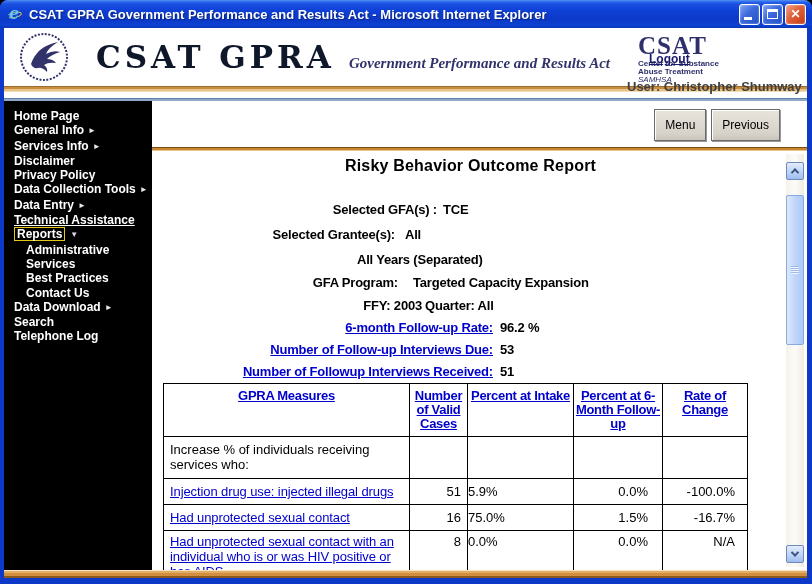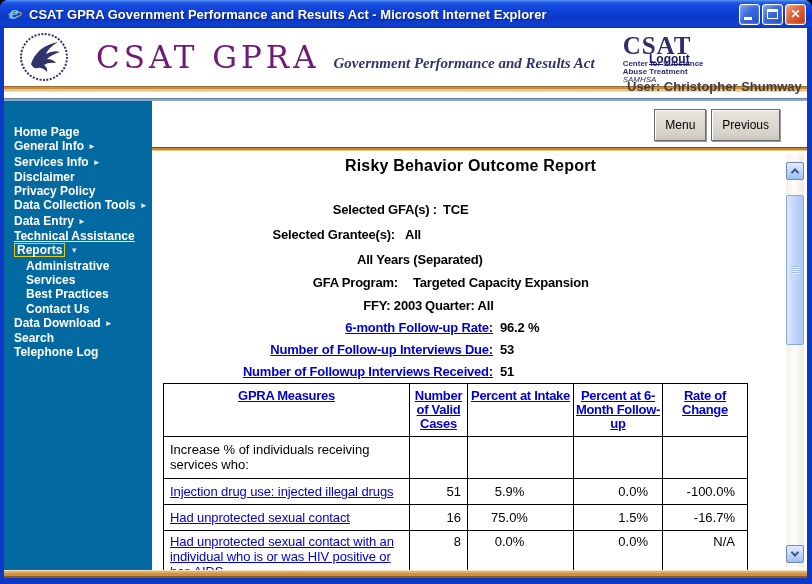--- a/index.html
+++ b/index.html
@@ -26,37 +26,37 @@
   .wbtn.close { background:linear-gradient(135deg,#F2A083 0%,#E0613A 45%,#C43A10 100%); color:#fff; font-size:12px; font-weight:bold; text-align:center; line-height:19px; }
   .glyph-min { position:absolute; left:4px; bottom:4px; width:8px; height:3px; background:#fff; }
   .glyph-max { position:absolute; left:4px; top:4px; width:11px; height:10px; border:1px solid #fff; border-top-width:3px; }
 
   .client { position:absolute; top:28px; left:4px; right:5px; bottom:6px; background:#fff; overflow:hidden; }
 
   
   .header { height:58px; background:#fff; position:relative; display:flex; align-items:center; }
   .hhs-logo { margin-left:14px; flex:none; }
   .brand { margin-left:26px; display:flex; align-items:center; }
-  .brand-name { font-family:"DejaVu Serif",serif; font-weight:normal; font-size:31px; color:#701a75; letter-spacing:4px; white-space:nowrap; }
+  .brand-name { font-family:"DejaVu Serif",serif; font-weight:bold; font-size:31px; color:#0f172a; letter-spacing:4px; white-space:nowrap; }
   .brand-tagline { font-family:"Liberation Serif",serif; font-style:italic; font-weight:bold; font-size:15px; color:#33336B; margin-left:14px; margin-top:12px; white-space:nowrap; }
   .csat-org { margin-left:28px; text-align:left; color:#2F2F6B; line-height:1.05; margin-top:4px; }
   .csat-org .big { font-size:25px; font-weight:bold; letter-spacing:1px; font-family:"Liberation Serif",serif; }
   .csat-org .small { font-size:8px; font-weight:bold; }
   .csat-org .samhsa { font-size:8px; font-style:italic; }
   .session { position:absolute; right:10px; top:21px; width:170px; }
   .logout { display:inline-block; margin-left:22px; font-size:12px; font-weight:bold; color:#1A1A6E; text-decoration:underline; cursor:pointer; }
   .username { margin-top:12px; font-size:13px; font-weight:bold; color:#404040; white-space:nowrap; }
 
   .goldbar-top { height:6px; background:linear-gradient(180deg,#9C6B2F 0 1px,#C98E3E 1px 3px,#E9C489 3px 5px,#F2DDB5 5px 6px); }
   .gap-white { height:6px; background:#fff; }
   .steel-line { height:3px; background:#8FA9C8; border-top:1px solid #5F7FA8; }
 
   
   .bodyrow { display:flex; height:469px; }
-  .sidebar { width:148px; background:#0369a1; padding-top:24px; flex:none; }
+  .sidebar { width:148px; background:#000000; padding-top:8px; flex:none; }
   .nav-item { color:#fff; font-size:12px; font-weight:bold; line-height:14.3px; padding-left:10px; white-space:nowrap; cursor:pointer; }
   .nav-item.indent { padding-left:22px; }
   .nav-item .underl { text-decoration:underline; }
   .arrow-r { display:inline-block; color:#E8E8F0; font-size:8px; margin-left:4px; vertical-align:1px; }
   .arrow-d { display:inline-block; color:#D8D8E8; font-size:8px; margin-left:5px; vertical-align:1px; }
   .sel-box { display:inline-block; border:1px solid #E6C817; padding:0 2px; line-height:12px; }
 
   .main { flex:1; background:#fff; position:relative; }
   .btnrow { height:46px; display:flex; justify-content:flex-end; align-items:flex-start; padding:8px 27px 0 0; gap:5px; }
   .xp-btn {
@@ -89,21 +89,21 @@
   table.report col.c3{width:106px} table.report col.c4{width:89px} table.report col.c5{width:85px}
   table.report th, table.report td { border:1px solid #000; font-size:13px; }
   table.report th { height:53px; vertical-align:top; padding-top:5px; text-align:center; line-height:14px; }
   .th-link { color:#0000CC; font-weight:bold; text-decoration:underline; letter-spacing:-.3px; cursor:pointer; }
   .group-row td { height:42px; vertical-align:top; padding:5px 6px; line-height:15px; }
   .data-row td { height:26px; }
   .data-row .measure { padding:2px 4px 2px 6px; vertical-align:middle; }
   .data-row.tall td { vertical-align:top; padding-top:3px; }
   .data-row.tall .measure { line-height:15px; }
   td.num { text-align:right; padding-right:6px; }
-  td.pct1 { text-align:center; padding-right:22px; }
+  td.pct1 { text-align:left; padding-right:22px; }
   td.pct2 { text-align:right; padding-right:14px; }
   td.rate { text-align:right; padding-right:12px; }
   .measure .bluelink { font-weight:normal; letter-spacing:-.1px; }
 
   
   .scrollbar { position:absolute; top:3px; right:3px; width:18px; bottom:3px;
     background:linear-gradient(90deg,#F4F2EA 0%,#FDFCF8 50%,#EEEBE0 100%); }
   .sb-btn { width:18px; height:18px; border:1px solid #7089B8; border-radius:2px;
     background:linear-gradient(180deg,#E2ECFD 0%,#C3D6F8 50%,#9EBEF0 100%);
     position:absolute; left:0; display:flex; align-items:center; justify-content:center; }

